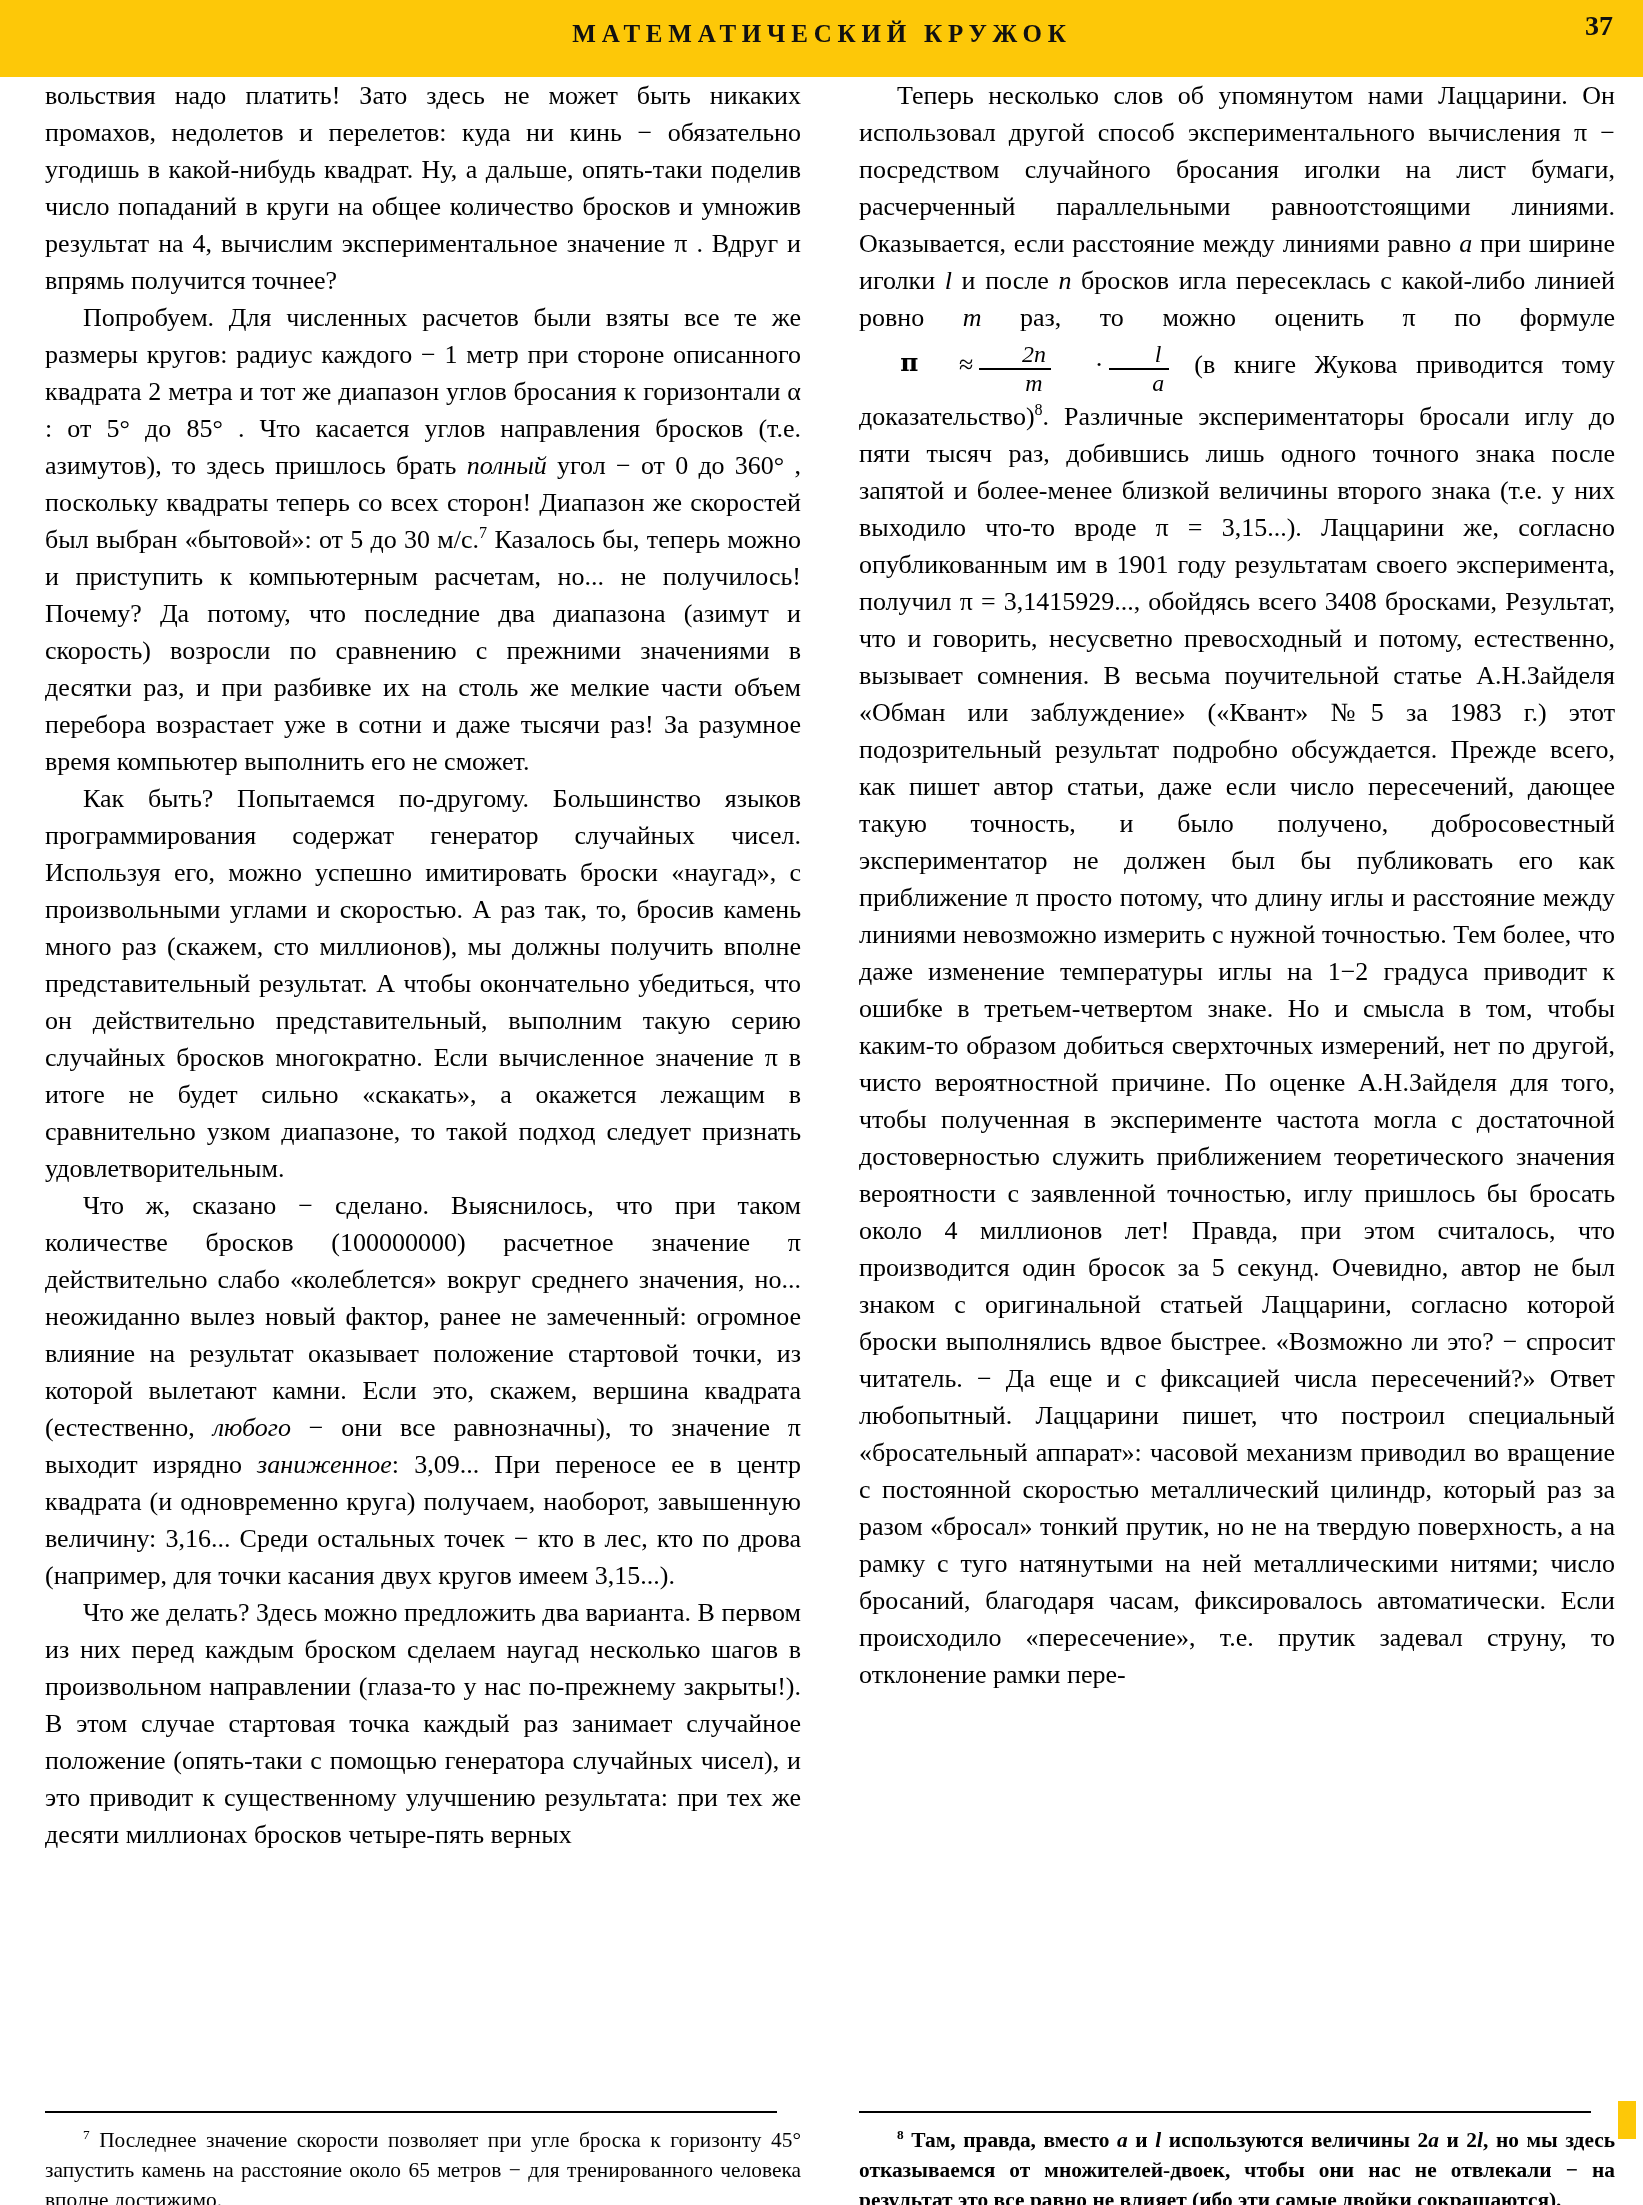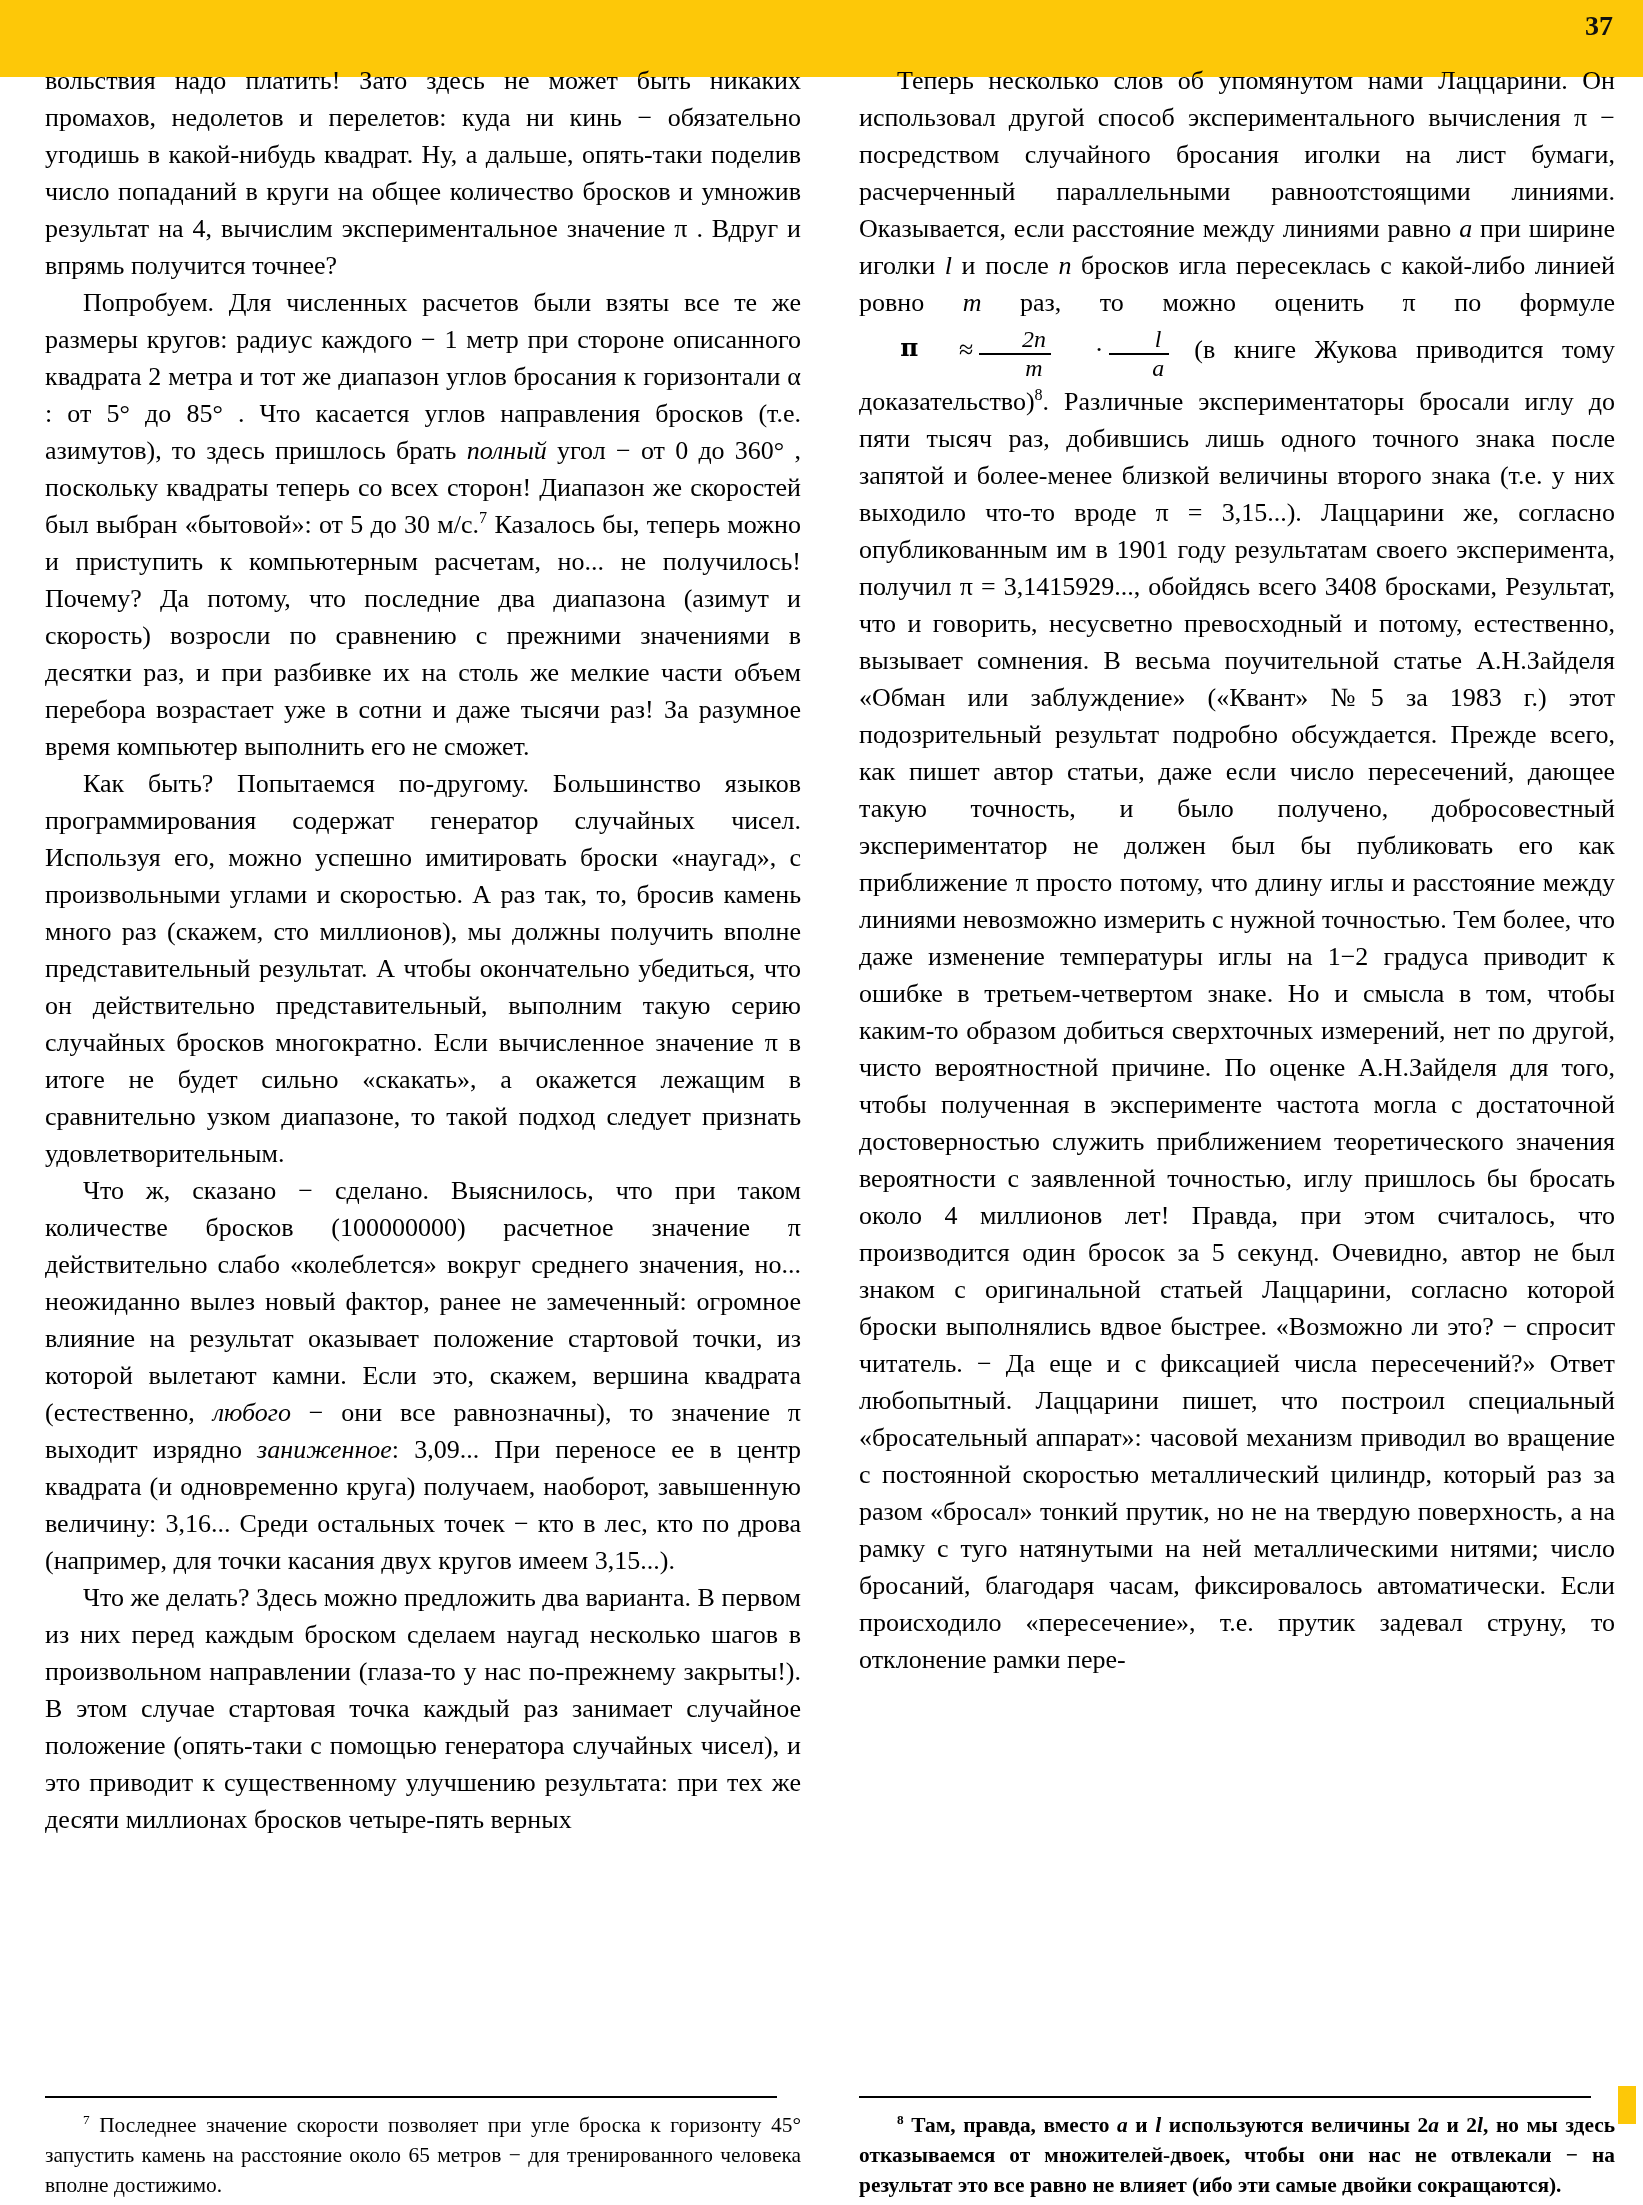--- a/index.html
+++ b/index.html
@@ -49,21 +49,21 @@
     font-size: 28px;
     font-weight: bold;
     color: #111111;
     font-family: "Liberation Serif", "DejaVu Serif", serif;
   }
 
   
   .page-body {
     position: absolute;
     left: 0;
-    top: 62px;
+    top: 77px;
     width: 1636px;
     height: 2128px;
   }
   .column {
     position: absolute;
     top: 0;
     width: 756px;
     height: 2128px;
   }
   .column-left  { left: 45px; }
@@ -166,20 +166,21 @@
     width: 18px;
     height: 38px;
     background: #FDC808;
   }
 </style>
 </head>
 <body>
 
 <div class="header-banner">
   <div class="header-inner">
+    <div class="header-title">МАТЕМАТИЧЕСКИЙ КРУЖОК</div>
     <div class="page-number">37</div>
   </div>
 </div>
 
 <div class="page-body">
 
   <div class="column column-left">
     <div class="col-flow">
 
       <p class="para cont"><span>вольствия надо платить! Зато здесь не может быть никаких промахов, недолетов и перелетов: куда ни кинь − обязательно угодишь в какой-нибудь квадрат. Ну, а дальше, опять-таки поделив число попаданий в круги на общее количество бросков и умножив результат на 4, вычислим экспериментальное значение π . Вдруг и впрямь получится точнее?</span></p>

